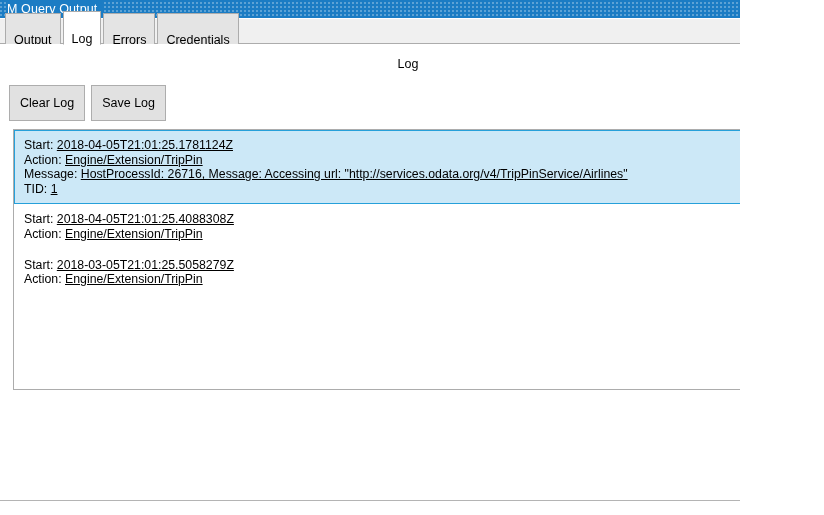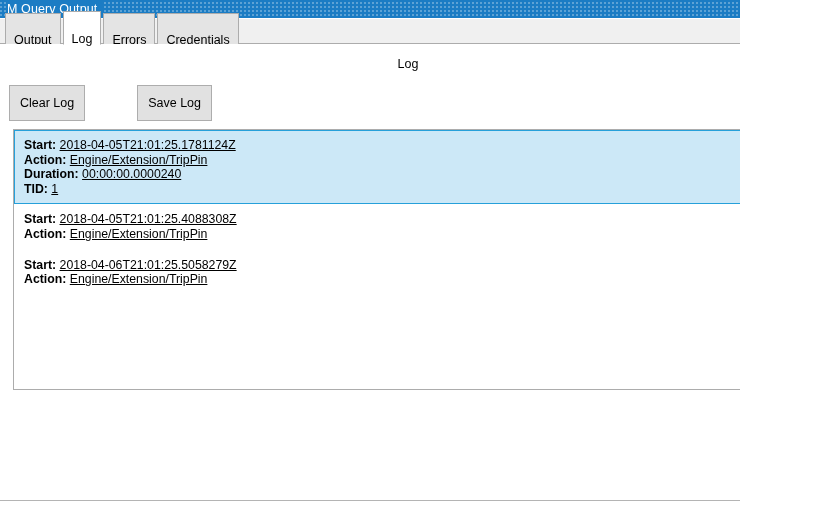--- a/index.html
+++ b/index.html
@@ -131,21 +131,20 @@
     text-align: center;
     font-size: 12.5px;
     color: #000000;
   }
 
   .button-row {
     position: absolute;
     left: 9px;
     top: 41px;
     display: flex;
-    gap: 46px;
   }
   .btn {
     min-width: 71px;
     height: 36px;
     background: #e1e1e1;
     border: 1px solid #adadad;
     font-family: "Liberation Sans", sans-serif;
     font-size: 12.5px;
     color: #000000;
     padding: 0 10px;
@@ -180,21 +179,21 @@
   }
   .log-entry.selected {
     background: #cce8f7;
     border: 1px solid #26a0da;
   }
   .log-line {
     white-space: nowrap;
     overflow: hidden;
   }
   .log-key {
-    font-weight: bold;
+    font-weight: normal;
     margin-top: 28px;
   }
   .log-val {
     font-weight: normal;
     text-decoration: underline;
   }
 </style>
 </head>
 <body>
 
@@ -237,27 +236,27 @@
     <div class="button-row">
       <button class="btn">Clear Log</button>
       <button class="btn">Save Log</button>
     </div>
 
     <div class="log-list">
 
     <div class="log-entry selected">
           <div class="log-line"><span class="log-key">Start:</span> <span class="log-val">2018-04-05T21:01:25.1781124Z</span></div>
           <div class="log-line"><span class="log-key">Action:</span> <span class="log-val">Engine/Extension/TripPin</span></div>
-          <div class="log-line"><span class="log-key">Duration:</span> <span class="log-val">00:00:00.0000240</span></div>
+          <div class="log-line"><span class="log-key">Message:</span> <span class="log-val">HostProcessId: 26716, Message: Accessing url: "http://services.odata.org/v4/TripPinService/Airlines"</span></div>
           <div class="log-line"><span class="log-key">TID:</span> <span class="log-val">1</span></div>
         </div>
         <div class="log-entry">
           <div class="log-line"><span class="log-key">Start:</span> <span class="log-val">2018-04-05T21:01:25.4088308Z</span></div>
           <div class="log-line"><span class="log-key">Action:</span> <span class="log-val">Engine/Extension/TripPin</span></div>
         </div>
         <div class="log-entry">
-          <div class="log-line"><span class="log-key">Start:</span> <span class="log-val">2018-04-06T21:01:25.5058279Z</span></div>
+          <div class="log-line"><span class="log-key">Start:</span> <span class="log-val">2018-03-05T21:01:25.5058279Z</span></div>
           <div class="log-line"><span class="log-key">Action:</span> <span class="log-val">Engine/Extension/TripPin</span></div>
         </div>
       </div>
 
   </div>
 </div>
 
 </body></html>

